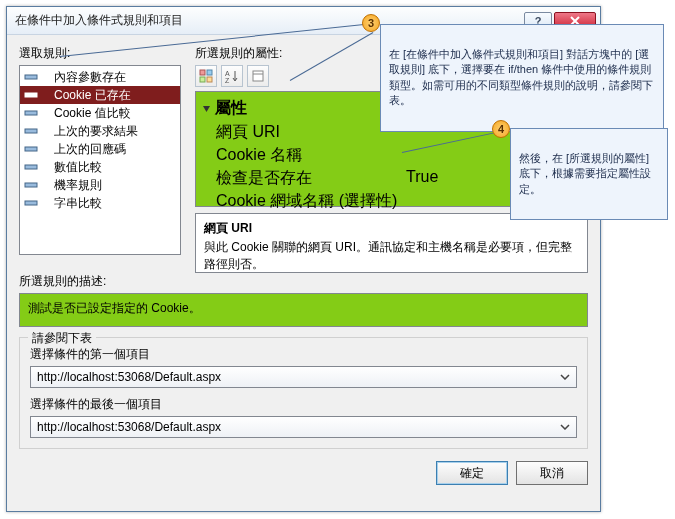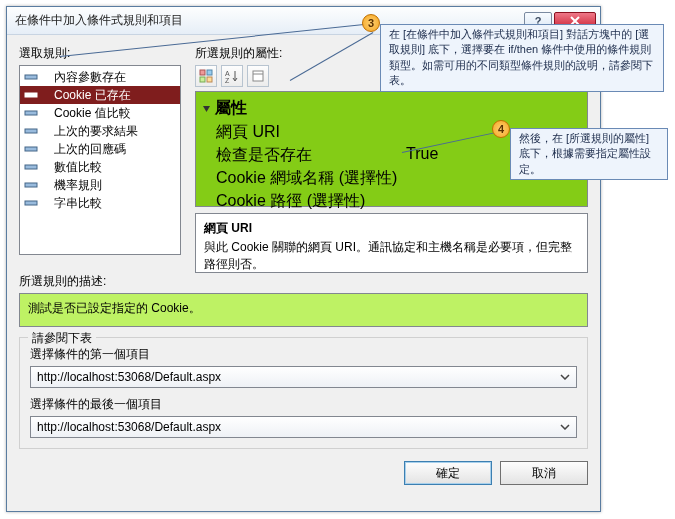--- a/index.html
+++ b/index.html
@@ -91,21 +91,21 @@
     margin-top: 6px;
     background: #fff;
     border: 1px solid #828790;
     height: 60px;
     padding: 6px 8px;
   }
   .prop-desc-title { font-weight: bold; margin-bottom: 2px; }
   .desc-section { }
   .desc-box {
     margin-top: 3px;
-    background: #bef264;
+    background: #84cc16;
     border: 1px solid #828790;
     height: 34px;
     padding: 6px 8px;
   }
   .group {
     margin-top: 10px;
     border: 1px solid #d0d0d0;
     padding: 8px 10px 10px 10px;
     position: relative;
   }
@@ -129,33 +129,33 @@
   .combo-arrow {
     position: absolute; right: 3px; top: 2px;
     width: 16px; height: 16px;
     display: flex; align-items: center; justify-content: center;
   }
   .btnrow {
     display: flex; justify-content: flex-end; gap: 8px;
     margin-top: 12px;
   }
   .btn {
-    width: 88px; height: 24px;
+    width: 72px; height: 24px;
     border: 1px solid #707070;
     background: linear-gradient(#fdfdfd,#e3e3e3);
     display: flex; align-items: center; justify-content: center;
   }
   .btn.default { border: 1px solid #3c7fb1; box-shadow: 0 0 0 1px #a7d0ec inset; }
 
   
   .callout {
     position: absolute;
     background: #eef4fc;
     border: 1px solid #6a8ab5;
-    padding: 2px 8px;
+    padding: 22px 8px;
     font-size: 11px;
     line-height: 1.4;
     color: #1a2a4a;
   }
   .marker {
     position: absolute;
     width: 18px; height: 18px;
     border-radius: 50%;
     background: radial-gradient(#ffd070,#f5a623);
     border: 1px solid #c07000;
@@ -267,20 +267,24 @@
         </div>
         <div class="prop-grid">
           <div class="prop-header">
             <svg width="9" height="9" viewBox="0 0 9 9">
                 <path d="M1 2 L8 2 L4.5 8 Z" fill="#333"></path>
               </svg>
             <span>屬性</span>
           </div>
           <div class="prop-row">
             <span class="prop-name">網頁 URI</span>
+            <span class="prop-val"></span>
+          </div>
+          <div class="prop-row">
+            <span class="prop-name">Cookie 名稱</span>
             <span class="prop-val"></span>
           </div>
           <div class="prop-row">
             <span class="prop-name">檢查是否存在</span>
             <span class="prop-val">True</span>
           </div>
           <div class="prop-row">
             <span class="prop-name">Cookie 網域名稱 (選擇性)</span>
             <span class="prop-val"></span>
           </div>

